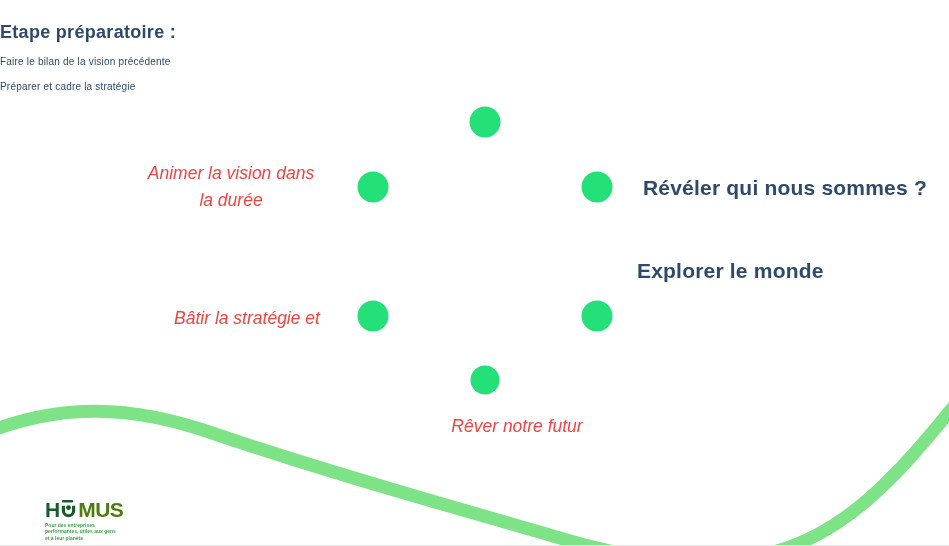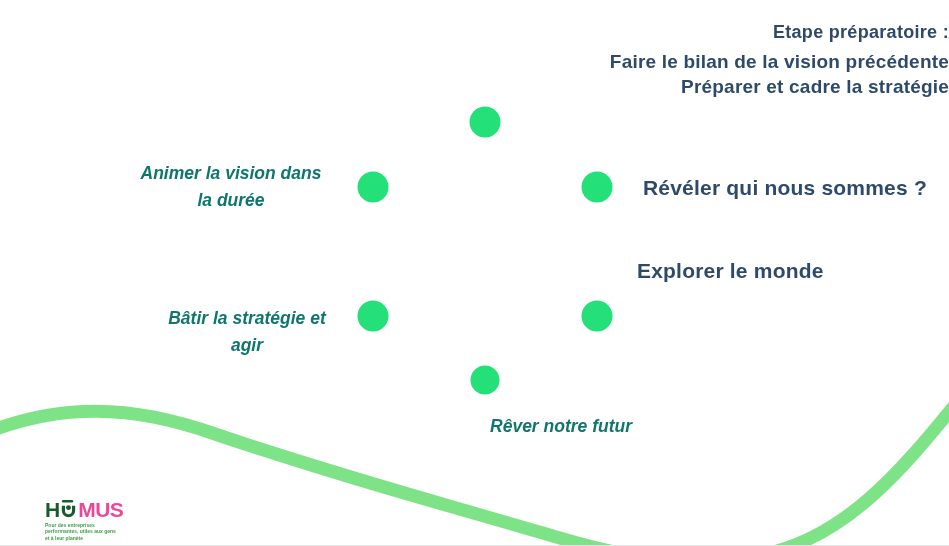--- a/index.html
+++ b/index.html
@@ -3,43 +3,43 @@
 <meta charset="utf-8">
 <style>
   html,body{margin:0;padding:0;background:#ffffff;}
   .canvas{
     position:relative;width:949px;height:546px;background:#ffffff;
     overflow:hidden;box-sizing:border-box;border-bottom:1px solid #e6e6e6;
     font-family:"Liberation Sans",sans-serif;
   }
   .layer{position:absolute;left:0;top:0;width:949px;height:546px;}
   .title{
-    position:absolute;top:22px;left:0;width:949px;text-align:right;
+    position:absolute;top:22px;left:0;width:949px;text-align:left;
     color:#2e4a6b;
   }
   .title-heading{font-size:18px;font-weight:bold;letter-spacing:.3px;margin-bottom:6px;}
-  .title-sub{font-size:19px;font-weight:bold;line-height:25px;letter-spacing:.2px;}
+  .title-sub{font-size:10px;font-weight:normal;line-height:25px;letter-spacing:.2px;}
   .label{
-    position:absolute;color:#0f766e;font-weight:bold;font-style:italic;
+    position:absolute;color:#ef4444;font-weight:normal;font-style:italic;
     font-size:17.5px;line-height:27px;text-align:center;
   }
   .plain-label{
     position:absolute;color:#2e4a6b;font-weight:bold;font-size:21px;
     letter-spacing:.2px;white-space:nowrap;
   }
   .label-animer{left:116px;top:160px;width:230px;}
   .label-batir{left:132px;top:305px;width:230px;}
-  .label-rever{left:402px;top:413px;width:230px;text-align:right;}
+  .label-rever{left:402px;top:413px;width:230px;}
   .label-reveler{left:643px;top:176px;}
   .label-explorer{left:637px;top:259px;}
   .logo{position:absolute;left:45px;top:499px;}
   .logo-word{display:flex;align-items:flex-end;height:21px;}
   .logo-h{font-size:21px;font-weight:bold;color:#175d2c;line-height:20px;letter-spacing:-1px;}
   .logo-u{width:17px;height:21px;margin:0 1px;}
-  .logo-mus{font-size:21px;font-weight:bold;color:#ec4899;line-height:20px;letter-spacing:-0.5px;}
+  .logo-mus{font-size:21px;font-weight:bold;color:#4d7c0f;line-height:20px;letter-spacing:-0.5px;}
   .logo-tagline{margin-top:2px;font-size:5px;font-weight:bold;color:#3e9e4a;line-height:1.25;letter-spacing:0;}
 </style>
 </head>
 <body>
 
 <div class="canvas">
 
   <svg class="layer" viewBox="0 0 949 546">
     <path d="M -12 432 C 60 404, 130 404, 215 434 C 345 478, 465 510, 560 538 C 640 562, 700 567, 765 554 C 845 537, 900 472, 954 406" fill="none" stroke-width="13" stroke="#7ee387"></path>
     <circle cx="485" cy="122" r="15.5" fill="#23e078"></circle>
@@ -56,21 +56,20 @@
     <div class="title-sub">Préparer et cadre la stratégie</div>
   </div>
 
   <div class="label label-animer">
     <div>Animer la vision dans</div>
     <div>la durée</div>
   </div>
 
   <div class="label label-batir">
     <div>Bâtir la stratégie et</div>
-    <div>agir</div>
   </div>
 
   <div class="label label-rever">
     <div>Rêver notre futur</div>
   </div>
 
   <div class="plain-label label-reveler">Révéler qui nous sommes ?</div>
 
   <div class="plain-label label-explorer">Explorer le monde</div>
 

